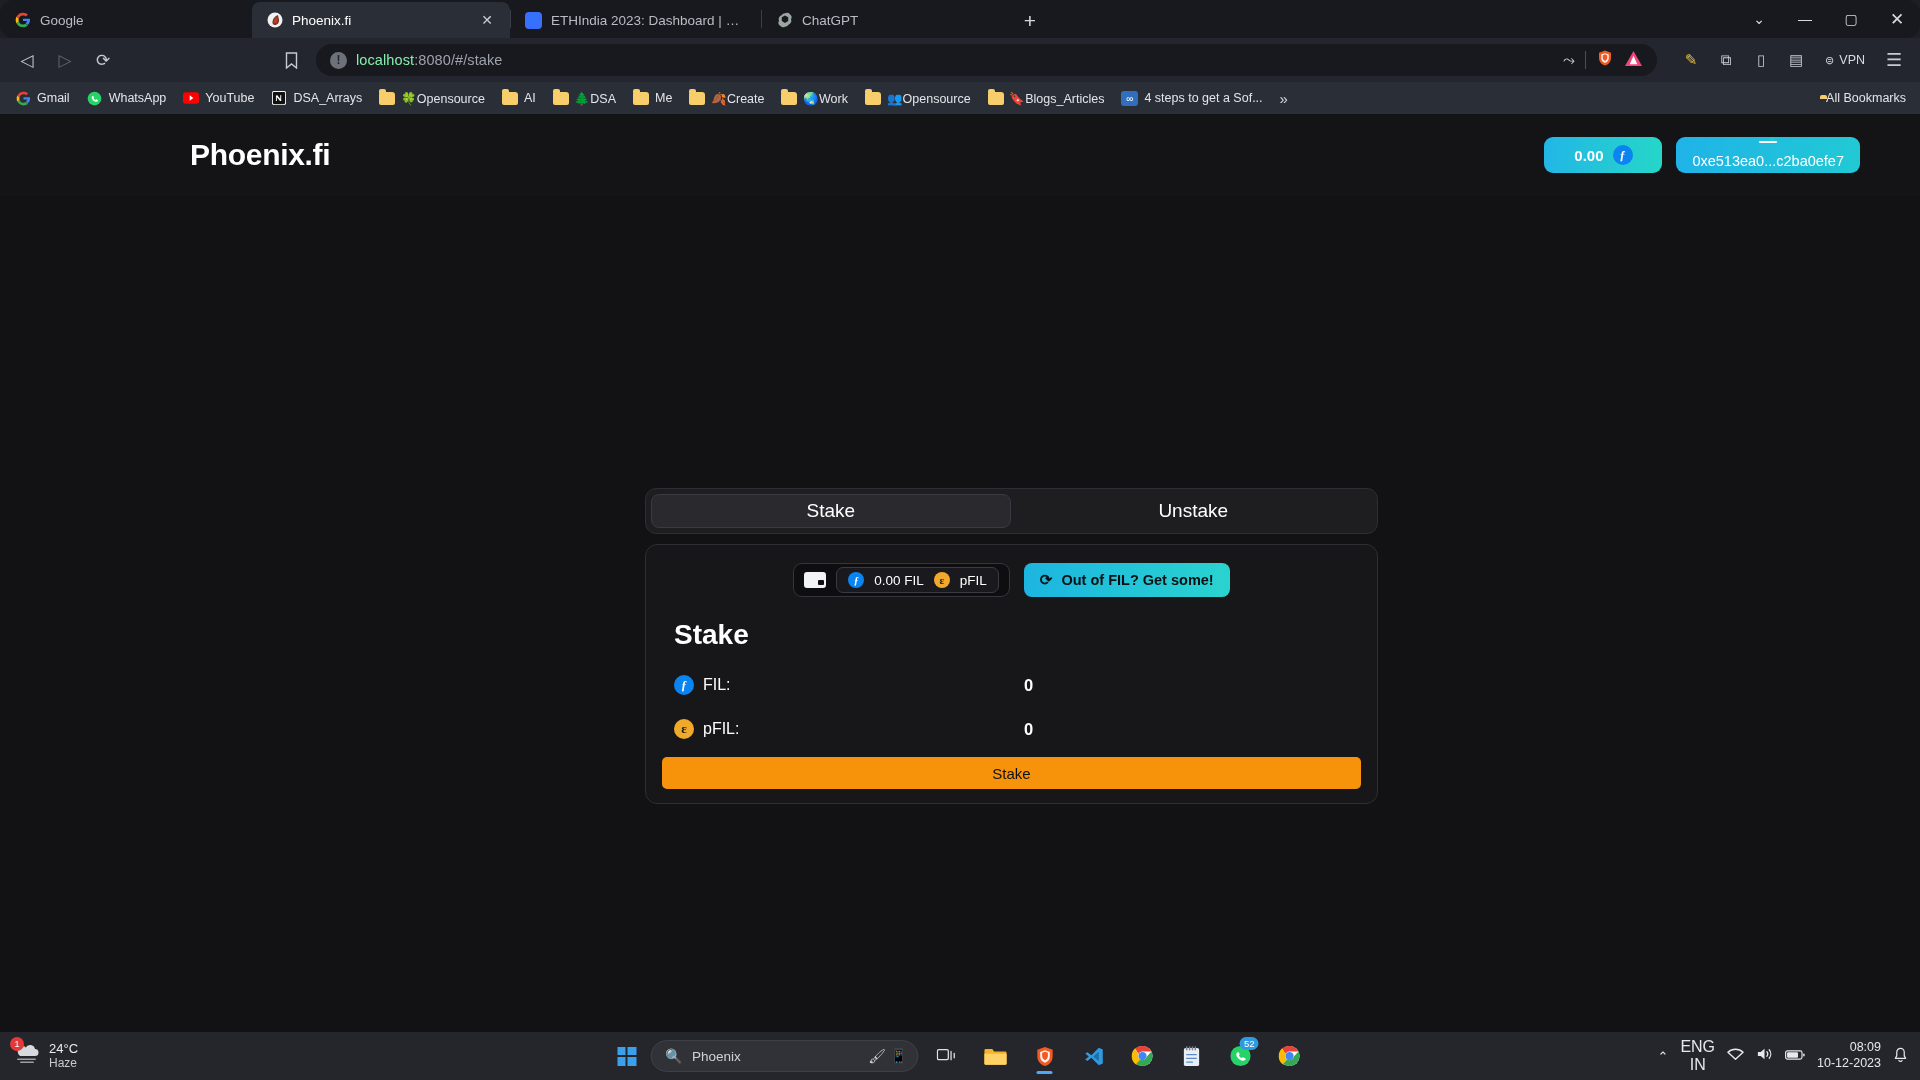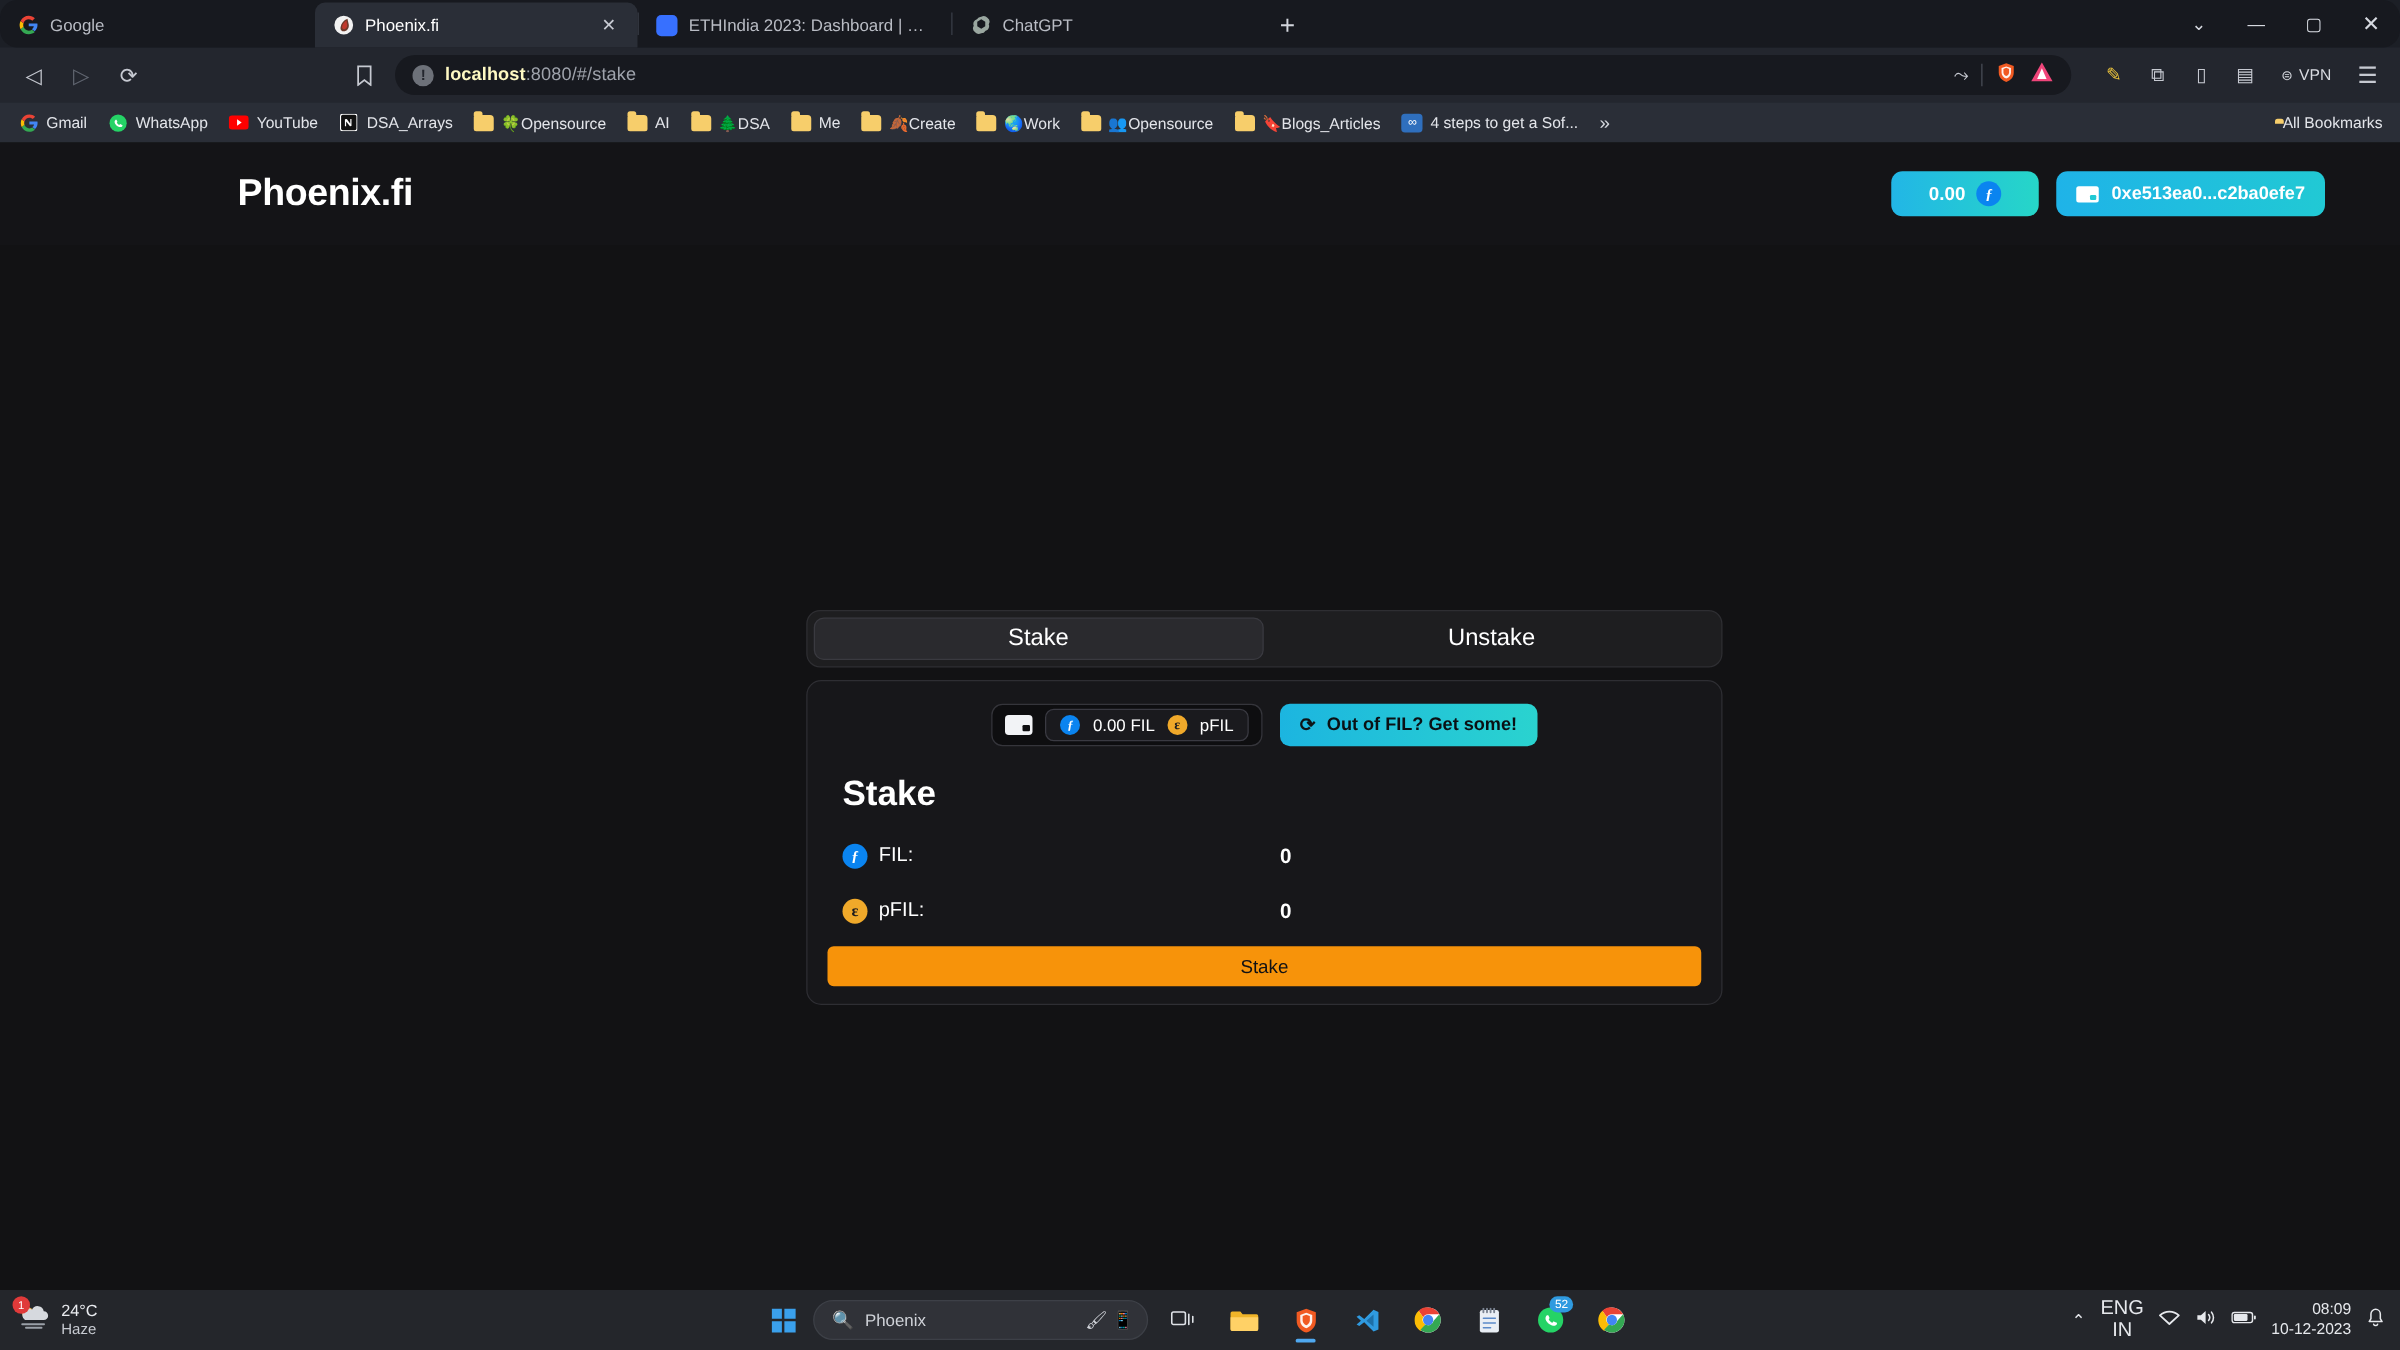--- a/index.html
+++ b/index.html
@@ -26,21 +26,21 @@
   .winctrls { position:absolute; right:0; top:0; height:38px; display:flex; align-items:center; }
   .winctrls div { width:46px; height:38px; display:flex; align-items:center; justify-content:center; color:#d6d9e0; font-size:14px; }
   .winctrls .cls { font-size:17px; }
 
   .navbar { height:44px; background:#23262e; display:flex; align-items:center; padding:0 10px; gap:4px; }
   .navbtn { width:34px; height:34px; display:flex; align-items:center; justify-content:center; color:#c6c9d1; font-size:17px; border-radius:50%; }
   .navbtn.dim { color:#606570; }
   .omnibox { flex:1; height:32px; background:#17191f; border-radius:17px; display:flex; align-items:center; padding:0 10px 0 14px; margin:0 8px; gap:9px; }
   .omni-info { width:17px; height:17px; border-radius:50%; background:#6d7179; color:#23262e; font-size:12px; font-weight:bold; display:flex; align-items:center; justify-content:center; }
   .omni-url { flex:1; font-size:14.5px; color:#9ea2ab; letter-spacing:.1px; }
-  .omni-url b { color:#fef9c3; font-weight:700; }
+  .omni-url b { color:#86efac; font-weight:400; }
   .omni-right { display:flex; align-items:center; gap:10px; padding-right:4px; }
   .omni-right .vsep { width:1px; height:18px; background:#4a4e58; }
   .toolbar-right { display:flex; align-items:center; gap:3px; padding-left:6px; }
   .toolbar-right .tb { width:32px; height:32px; display:flex; align-items:center; justify-content:center; color:#c6c9d1; font-size:15px; }
   .vpnpill { display:flex; align-items:center; gap:5px; color:#d8dae0; font-size:12.5px; padding:4px 10px; border-radius:14px; }
 
   .bookmarks { height:32px; background:#2a2e37; display:flex; align-items:center; padding:0 8px; gap:3px; font-size:12.5px; color:#e3e5ea; }
   .bm { display:flex; align-items:center; gap:6px; padding:3px 7px; border-radius:4px; white-space:nowrap; }
   .bm .bmi { width:16px; height:16px; display:flex; align-items:center; justify-content:center; font-size:12px; }
   .folder { width:17px; height:13px; background:#f7ce6b; border-radius:2px 3px 2px 2px; position:relative; }
@@ -51,21 +51,21 @@
   
   .page { position:absolute; left:0; top:114px; width:1920px; height:918px; background:#121214; overflow:hidden; }
   .apphdr { height:82px; display:flex; align-items:center; justify-content:space-between; padding:0 60px 0 190px; background:#141417; }
   .brand { font-size:30px; font-weight:700; color:#ffffff; letter-spacing:-.3px; }
   .hdr-right { display:flex; align-items:center; gap:14px; }
   .balpill { height:36px; min-width:118px; border-radius:9px; background:linear-gradient(90deg,#22b6e6 0%,#26d6c8 100%);
              display:flex; align-items:center; justify-content:center; gap:9px; padding:0 16px; color:#ffffff; font-size:15px; font-weight:700; }
   .filcoin { width:20px; height:20px; border-radius:50%; background:#0a84f0; color:#fff; font-size:12px; font-style:italic;
              display:flex; align-items:center; justify-content:center; font-family:"Liberation Serif",serif; font-weight:700; }
   .addrpill { height:36px; border-radius:9px; background:linear-gradient(90deg,#1fb3e8 0%,#21c9d4 100%);
-              display:flex; align-items:center; gap:10px; padding:4px 16px; color:#ffffff; font-size:14.5px; font-weight:700; }
+              display:flex; align-items:center; gap:10px; padding:4px 16px; color:#ffffff; font-size:14.5px; font-weight:400;flex-direction:column; }
   .cardicon { width:18px; height:13px; background:#ffffff; border-radius:2px; position:relative; }
   .cardicon:after { content:""; position:absolute; right:2px; bottom:2px; width:5px; height:4px; background:#21c9d4; border-radius:1px; }
 
   .stagearea { position:relative; height:836px; }
   .stakewrap { position:absolute; left:645px; top:292px; width:733px; }
 
   .segmented { display:flex; background:#1e1e20; border:1px solid #2e2e32; border-radius:11px; padding:5px; gap:4px; height:46px; }
   .seg { flex:1; display:flex; align-items:center; justify-content:center; font-size:19px; color:#ffffff; border-radius:8px; }
   .seg.active { background:#2a2a2e; border:1px solid #3a3a40; }
 

